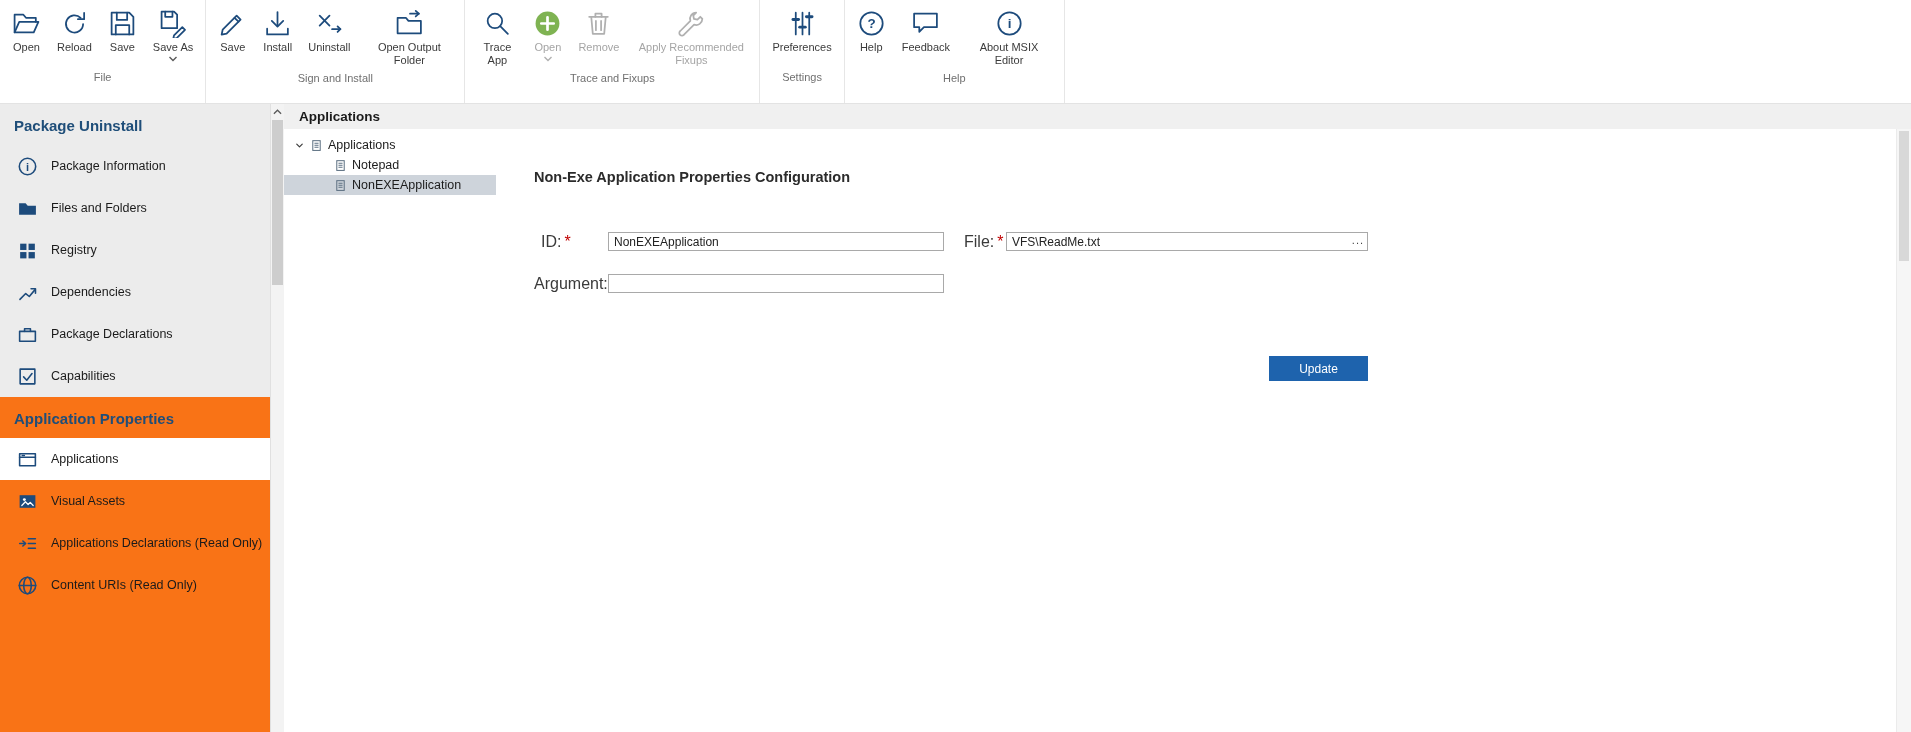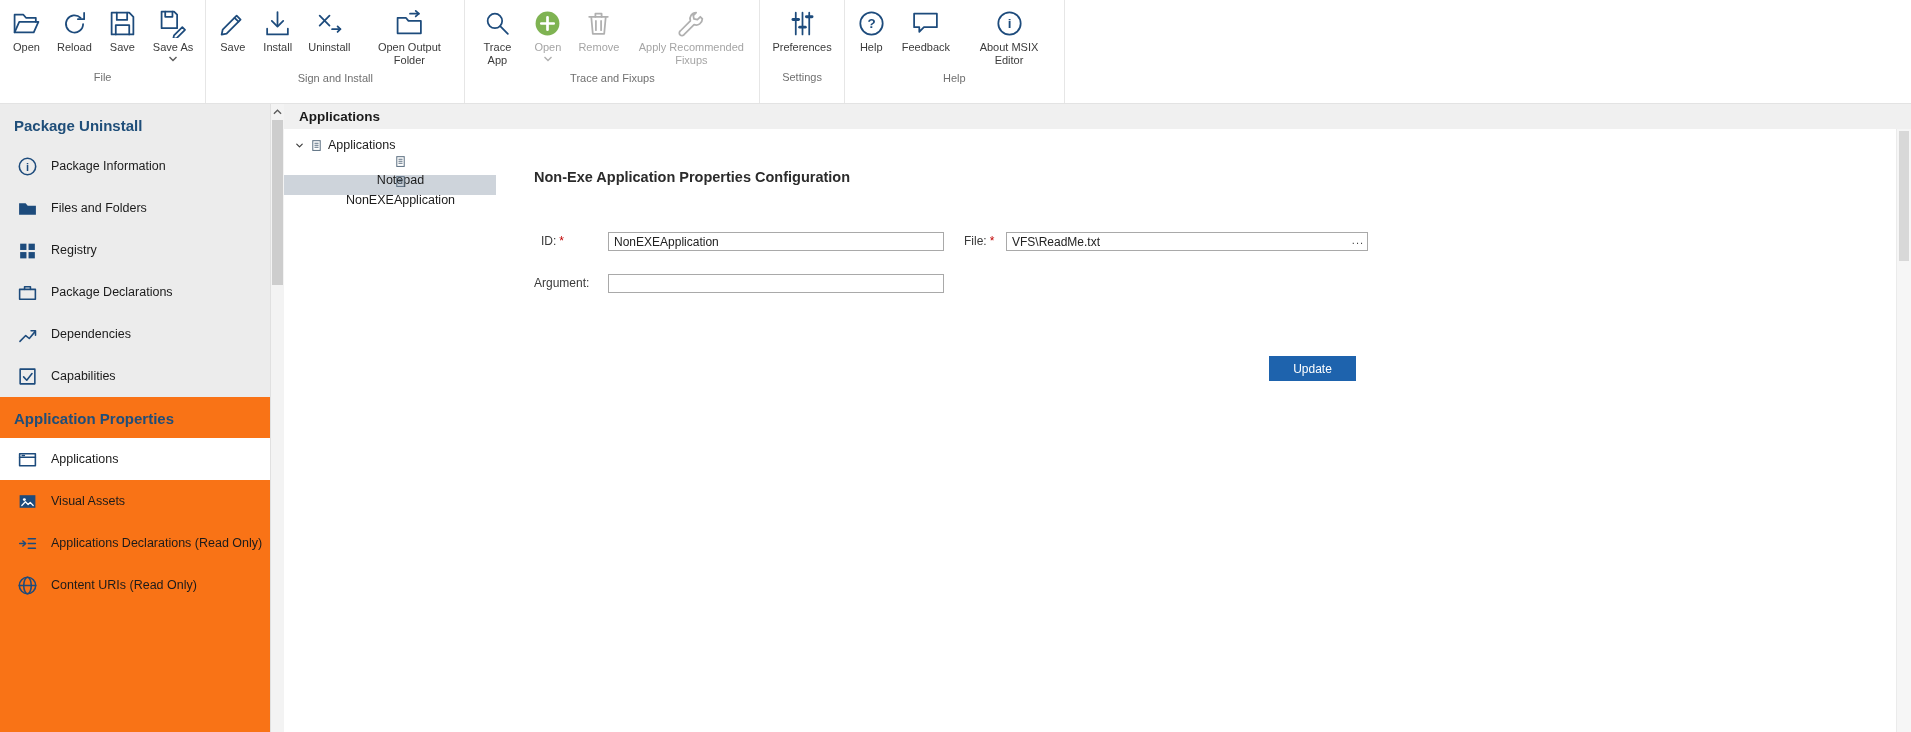--- a/index.html
+++ b/index.html
@@ -54,38 +54,38 @@
 
   
   .main{flex:1;display:flex;flex-direction:column;min-width:0;}
   .main-header{height:25px;background:#f0f0f0;display:flex;align-items:center;padding-left:15px;
                font-size:13.5px;font-weight:bold;color:#1a1a1a;flex:none;}
   .content{flex:1;position:relative;background:#fff;}
 
   
   .tree{position:absolute;left:0;top:0;width:212px;bottom:0;background:#fff;padding-top:6px;}
   .tree-row{display:flex;align-items:center;height:20px;gap:5px;padding-left:10px;font-size:12.5px;color:#1c1c1c;}
-  .tree-row.child{padding-left:21px;flex-direction:column;}
+  .tree-row.child{padding-left:50px;}
   .tree-row.selected{background:#ced4db;}
   .texp{width:11px;height:11px;flex:none;}
   .texp path{stroke:#3c3c3c;fill:none;stroke-width:1.3;stroke-linecap:round;stroke-linejoin:round;}
   .tdoc{width:13px;height:13px;flex:none;}
   .tdoc *{stroke:#5d7082;fill:none;stroke-width:1.1;}
 
   
   .form-panel{position:absolute;left:212px;right:14px;top:0;bottom:0;}
   .form-title{position:absolute;left:38px;top:40px;font-size:14.5px;font-weight:bold;color:#2b2b2b;}
-  .flabel{position:absolute;font-size:12px;color:#3a3a3a;line-height:19px;}
+  .flabel{position:absolute;font-size:16px;color:#3a3a3a;line-height:19px;}
   .req{color:#c00000;margin-left:3px;}
   .finput{position:absolute;height:19px;box-sizing:border-box;border:1px solid #a9a9a9;background:#fff;
           font-size:12px;font-family:inherit;color:#222;padding:0 5px;outline:none;}
   .fbox{position:absolute;height:16px;box-sizing:border-box;}
   .fbox .finput{position:absolute;left:0;top:0;width:100%;padding-right:16px;}
   .dots{position:absolute;right:4px;top:0;line-height:17px;font-size:11px;color:#444;letter-spacing:1px;cursor:default;}
-  .update-btn{position:absolute;width:87px;height:25px;background:#1e63ad;color:#fff;border:none;
+  .update-btn{position:absolute;width:99px;height:25px;background:#1e63ad;color:#fff;border:none;
               font-size:12px;font-family:inherit;cursor:default;}
 
   
   .main-scroll{position:absolute;right:0;top:0;bottom:0;width:14px;background:#f6f6f6;border-left:1px solid #ebebeb;}
   .scroll-thumb2{position:absolute;left:2px;right:2px;top:2px;height:130px;background:#d8d8d8;}
 </style>
 </head>
 <body>
 
 <div class="app">
@@ -274,32 +274,32 @@
             <rect class="sfill" x="3" y="3.5" width="6" height="6"></rect>
               <rect class="sfill" x="11" y="3.5" width="6" height="6"></rect>
             <rect class="sfill" x="3" y="11.5" width="6" height="6"></rect>
               <rect class="sfill" x="11" y="11.5" width="6" height="6"></rect>
           </svg>
           <span class="side-label">Registry</span>
         </div>
 
         <div class="side-item">
           <svg class="sicon" viewBox="0 0 20 20">
+            <path d="M2.8 16.5 L8.3 11 l3.4 2.8 L17 7.5"></path>
+              <path d="M13.4 6.4 H17.6 V10.6"></path>
+          </svg>
+          <span class="side-label">Dependencies</span>
+        </div>
+
+        <div class="side-item">
+          <svg class="sicon" viewBox="0 0 20 20">
             <rect x="2.5" y="7" width="15" height="9.5"></rect>
               <path d="M7.2 7 V4.6 h5.6 V7"></path>
           </svg>
           <span class="side-label">Package Declarations</span>
-        </div>
-
-        <div class="side-item">
-          <svg class="sicon" viewBox="0 0 20 20">
-            <path d="M2.8 16.5 L8.3 11 l3.4 2.8 L17 7.5"></path>
-              <path d="M13.4 6.4 H17.6 V10.6"></path>
-          </svg>
-          <span class="side-label">Dependencies</span>
         </div>
 
         <div class="side-item">
           <svg class="sicon" viewBox="0 0 20 20">
             <rect x="3" y="3" width="14" height="14"></rect>
               <path d="M6.3 10.4 l3 3.1 5-6.3"></path>
           </svg>
           <span class="side-label">Capabilities</span>
         </div>
       </div>

